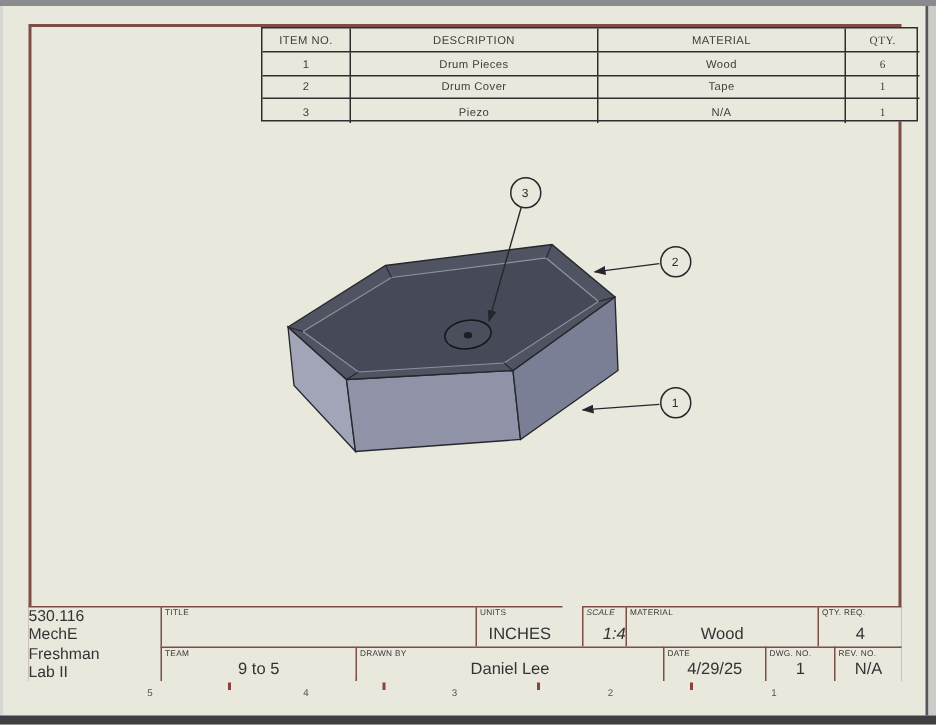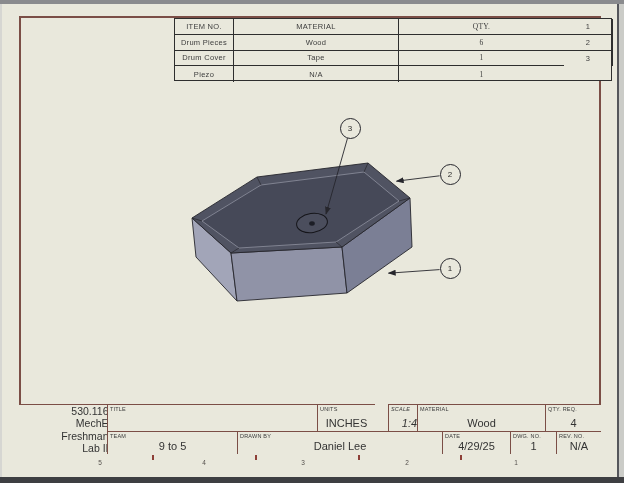--- a/index.html
+++ b/index.html
@@ -50,21 +50,21 @@
   .tb-cell { position:absolute; border-left:1.5px solid #7b4e46; border-top:1.5px solid #7b4e46; background:#e9e8dc; }
   .tb-label {
     position:absolute; left:2px; top:1px; font-size:5.5px; letter-spacing:.2px;
     color:#3a3a3a; white-space:nowrap;
   }
   .tb-value {
     position:absolute; left:0; right:0; bottom:2px; text-align:center;
     font-size:11px; color:#333; white-space:nowrap;
   }
   .tb-course {
-    display:flex; flex-direction:column; align-items:flex-end; justify-content:center;
+    display:flex; flex-direction:column; align-items:flex-start; justify-content:center;
     font-size:10.5px; line-height:12.5px; color:#333; text-align:center;
   }
   
   .ruler-num {
     position:absolute; top:459px; transform:translateX(-50%);
     font-size:6.5px; color:#55504d;
   }
   .ruler-tick { position:absolute; top:455px; width:1.5px; height:5px; background:#8d4038; }
 </style>
 </head>
@@ -119,20 +119,21 @@
 </div>
 <div class="balloon" style="left:439.5px; top:163.5px;">
   <span>2</span>
 </div>
 <div class="balloon" style="left:439.5px; top:257.5px;">
   <span>1</span>
 </div>
 
 <div class="bom">
   <div class="bom-cell">ITEM NO.</div>
+  <div class="bom-cell">DESCRIPTION</div>
   <div class="bom-cell">MATERIAL</div>
   <div class="bom-cell last-col">QTY.</div>
 
   <div class="bom-cell">1</div>
   <div class="bom-cell">Drum Pieces</div>
   <div class="bom-cell">Wood</div>
   <div class="bom-cell last-col">6</div>
 
   <div class="bom-cell">2</div>
   <div class="bom-cell">Drum Cover</div>

